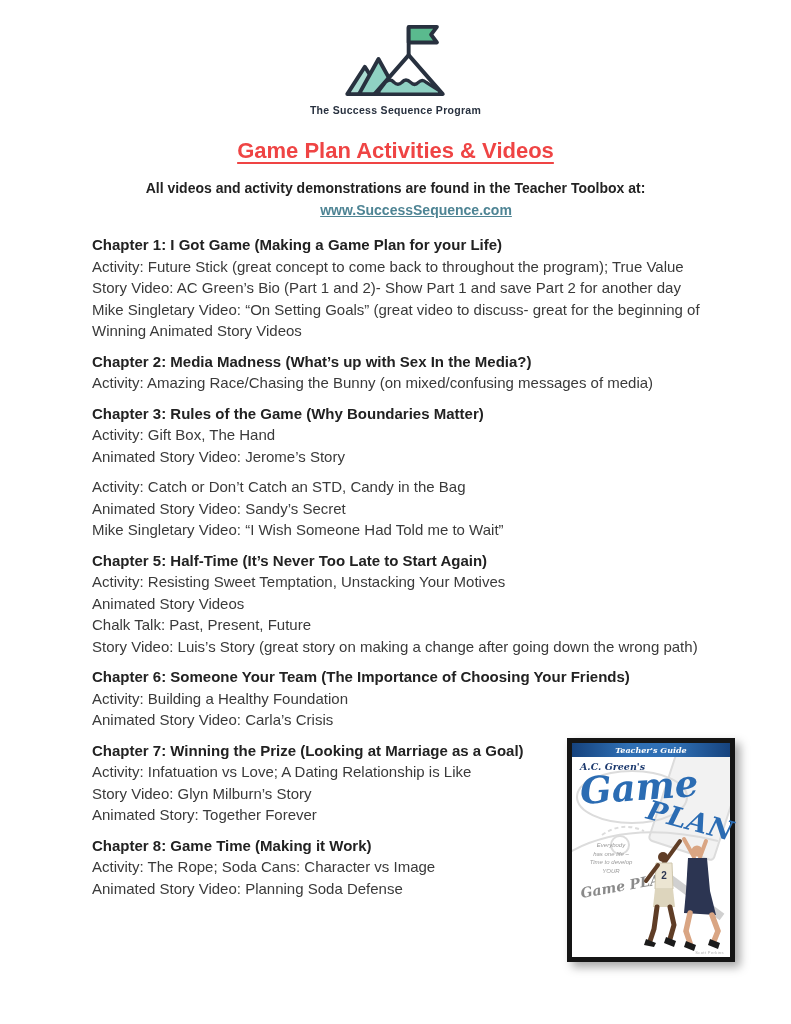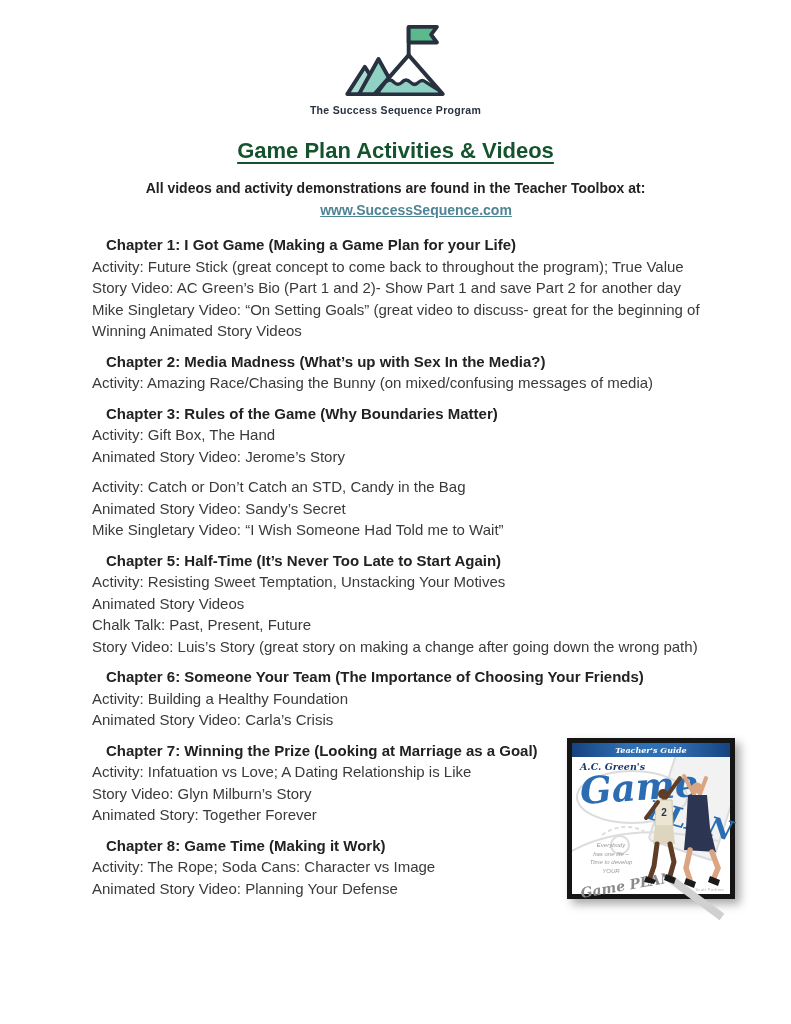--- a/index.html
+++ b/index.html
@@ -17,47 +17,47 @@
   .logo-icon { display:inline-block; }
   .logo-name {
     margin-top:2px;
     font-size:10.5px; font-weight:bold; letter-spacing:.3px;
     color:#28313f;
   }
   
   .doc-title {
     position:absolute; top:138px; left:0; width:100%;
     text-align:center;
-    font-size:22px; font-weight:bold; color:#14532d;
+    font-size:22px; font-weight:bold; color:#ef4444;
     text-decoration:underline;
     text-underline-offset:4px;
   }
   .doc-subtitle {
     position:absolute; top:180px; left:0; width:100%;
     text-align:center;
     font-size:14px; font-weight:bold; color:#222;
   }
   .doc-link-row { position:absolute; top:201px; left:0; width:100%; text-align:center;padding-left:41px; }
   .doc-link {
     font-size:14px; font-weight:bold;
     color:#4e8494; text-decoration:underline;
   }
   
   .content {
     position:absolute; top:234px; left:92px; width:625px;
     font-size:15px; color:#3a3a3a;
   }
   .chapter { margin-bottom:9px; }
-  .ch-heading { font-weight:bold; color:#222; line-height:21.5px;margin-left:14px; }
+  .ch-heading { font-weight:bold; color:#222; line-height:21.5px; }
   .ch-line { line-height:21.5px; }
   .ch-line.indent { padding-left:54px; }
   
   .cover {
     position:absolute; left:567px; top:738px;
-    width:168px; height:161px;
+    width:168px; height:224px;
     background:#ffffff;
     border:5px solid #151515;
     box-shadow:5px 5px 9px rgba(0,0,0,0.35);
   }
   .cover-sketch { position:absolute; top:14px; left:0; width:158px; height:186px; }
   .cover-bar {
     position:absolute; top:0; left:0; right:0; height:14px;
     background:linear-gradient(90deg,#16437e 0%,#2f6fb4 35%,#2f6fb4 65%,#16437e 100%);
     display:flex; align-items:center; justify-content:center;
   }
@@ -171,21 +171,21 @@
     <section class="chapter">
       <div class="ch-heading">Chapter 7: Winning the Prize (Looking at Marriage as a Goal)</div>
       <div class="ch-line">Activity: Infatuation vs Love; A Dating Relationship is Like</div>
       <div class="ch-line">Story Video: Glyn Milburn’s Story</div>
       <div class="ch-line">Animated Story: Together Forever</div>
     </section>
 
     <section class="chapter">
       <div class="ch-heading">Chapter 8: Game Time (Making it Work)</div>
       <div class="ch-line">Activity: The Rope; Soda Cans: Character vs Image</div>
-      <div class="ch-line">Animated Story Video: Planning Your Defense</div>
+      <div class="ch-line">Animated Story Video: Planning Soda Defense</div>
     </section>
 
   </div>
 
   <div class="cover">
 
     <svg class="cover-sketch" viewBox="0 0 158 186">
       <g stroke="#dcdcdc" stroke-width="2" fill="none">
         <rect x="92" y="-14" width="68" height="110" rx="4" transform="rotate(18 126 40)" fill="#f2f2f2"></rect>
         <ellipse cx="60" cy="40" rx="55" ry="26"></ellipse>

